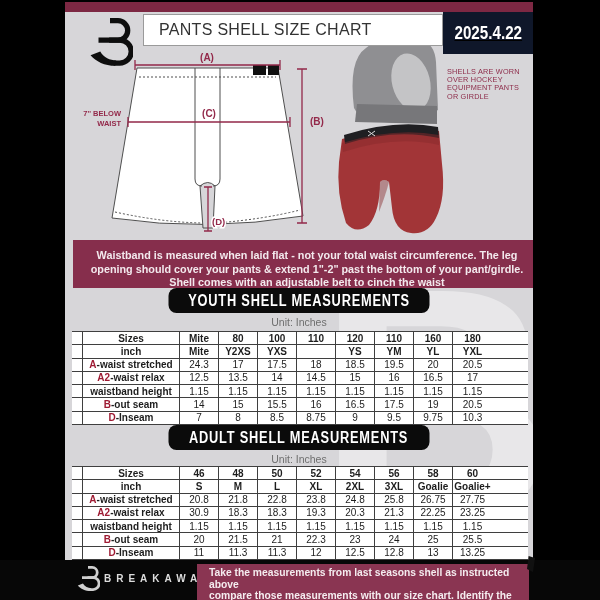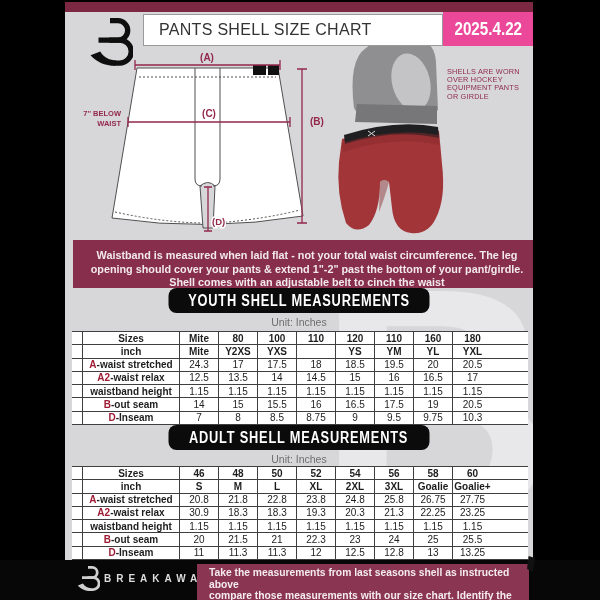--- a/index.html
+++ b/index.html
@@ -8,21 +8,21 @@
 
   
   .topbar{left:65px;top:2px;width:468px;height:10px;background:#7d2843;}
 
   
   .content{left:65px;top:12px;width:468px;height:548px;background:#d7d6d9;overflow:hidden;}
   .watermark{left:252px;top:242px;font-size:330px;line-height:300px;font-weight:bold;color:rgba(255,255,255,0.42);z-index:1;}
 
   .title-box{left:78px;top:2px;width:300px;height:32px;background:#fff;border:1px solid #9a9a9a;z-index:3;}
   .title-box span{display:block;line-height:30px;padding-left:15px;font-size:16px;color:#333;font-weight:500;letter-spacing:.3px;}
-  .date-box{left:378px;top:0;width:90px;height:34px;background:#ec4899;display:flex;align-items:center;justify-content:center;z-index:3;}
+  .date-box{left:378px;top:0;width:90px;height:42px;background:#0f172a;display:flex;align-items:center;justify-content:center;z-index:3;text-decoration:underline;}
   .date-box span{color:#fff;font-weight:bold;font-size:19px;transform:scaleX(.8);white-space:nowrap;}
   .hdr-logo{left:22px;top:4px;z-index:3;}
 
   .diagram-svg{left:0;top:0;width:468px;height:228px;z-index:2;}
   .photo-note{left:382px;top:56px;width:80px;z-index:3;color:#8d2b49;font-size:7.3px;font-weight:normal;line-height:8.2px;letter-spacing:.2px;}
 
   .notice{left:8px;top:228px;width:468px;height:48px;background:#862e4c;z-index:2;padding-top:9px;}
   .notice div{text-align:center;color:#f3e9ed;font-size:10.8px;font-weight:bold;line-height:13.6px;}
 
   .pill{left:50%;transform:translateX(-50%);width:261px;height:25px;background:#0b0b0b;border-radius:8px;display:flex;align-items:center;justify-content:center;z-index:2;}

